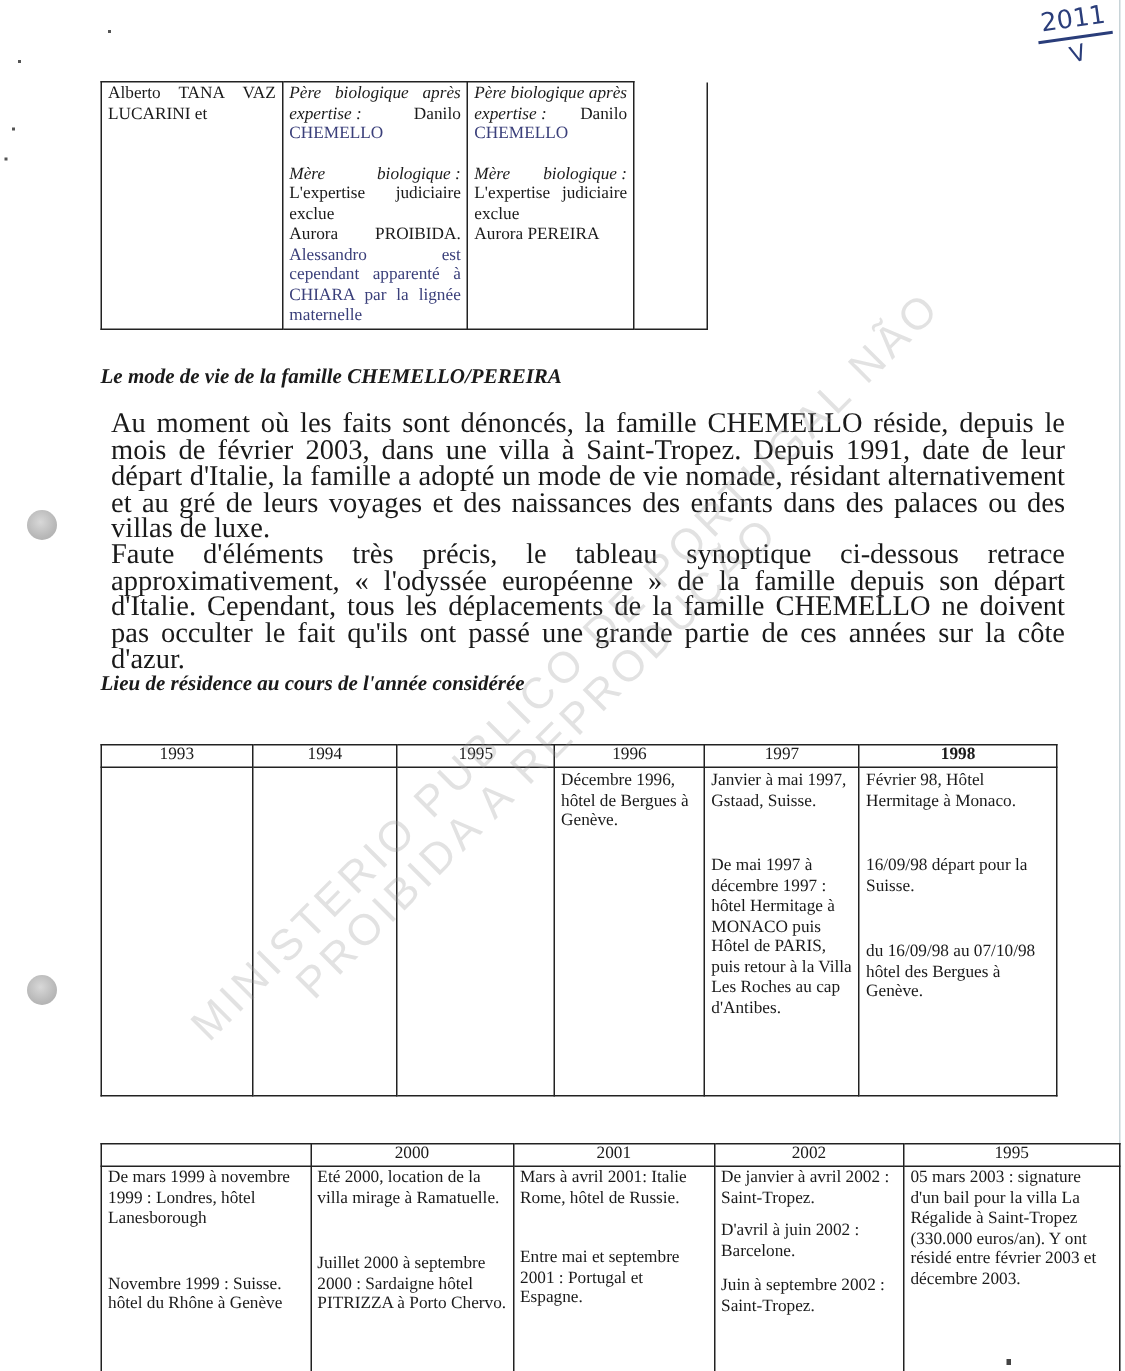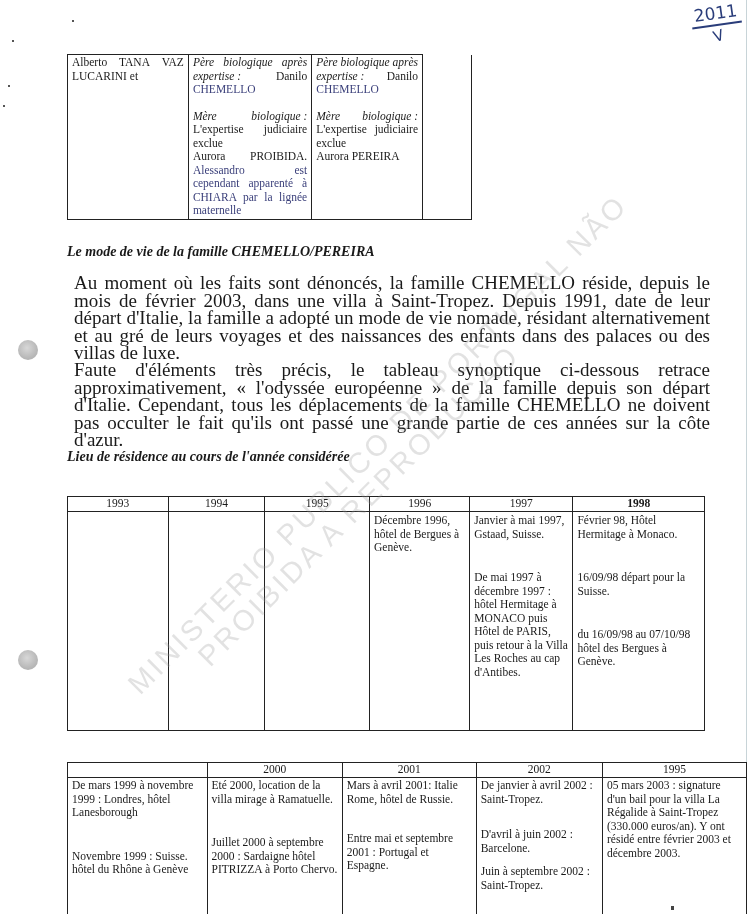--- a/index.html
+++ b/index.html
@@ -205,21 +205,21 @@
       <td>
         <span class="cell-block">Eté 2000, location de la villa mirage à Ramatuelle.</span>
         <span class="cell-block">Juillet 2000 à septembre 2000 : Sardaigne hôtel PITRIZZA à Porto Chervo.</span>
       </td>
       <td>
         <span class="cell-block">Mars à avril 2001: Italie Rome, hôtel de Russie.</span>
         <span class="cell-block" style="margin-top:26px">Entre mai et septembre 2001 : Portugal et Espagne.</span>
       </td>
       <td>
         <span class="cell-block">De janvier à avril 2002 : Saint-Tropez.</span>
-        <span class="cell-block" style="margin-top:22px">D'avril à juin 2002 : Barcelone.</span>
+        <span class="cell-block" style="margin-top:8px">D'avril à juin 2002 : Barcelone.</span>
         <span class="cell-block" style="margin-top:10px">Juin à septembre 2002 : Saint-Tropez.</span>
       </td>
       <td>
         <span class="cell-block">05 mars 2003 : signature d'un bail pour la villa La Régalide à Saint-Tropez (330.000 euros/an). Y ont résidé entre février 2003 et décembre 2003.</span>
       </td>
     </tr>
   </tbody>
     </table>
 
   <div class="watermark wm1">MINISTERIO PUBLICO DE PORTUGAL NÃO</div>

